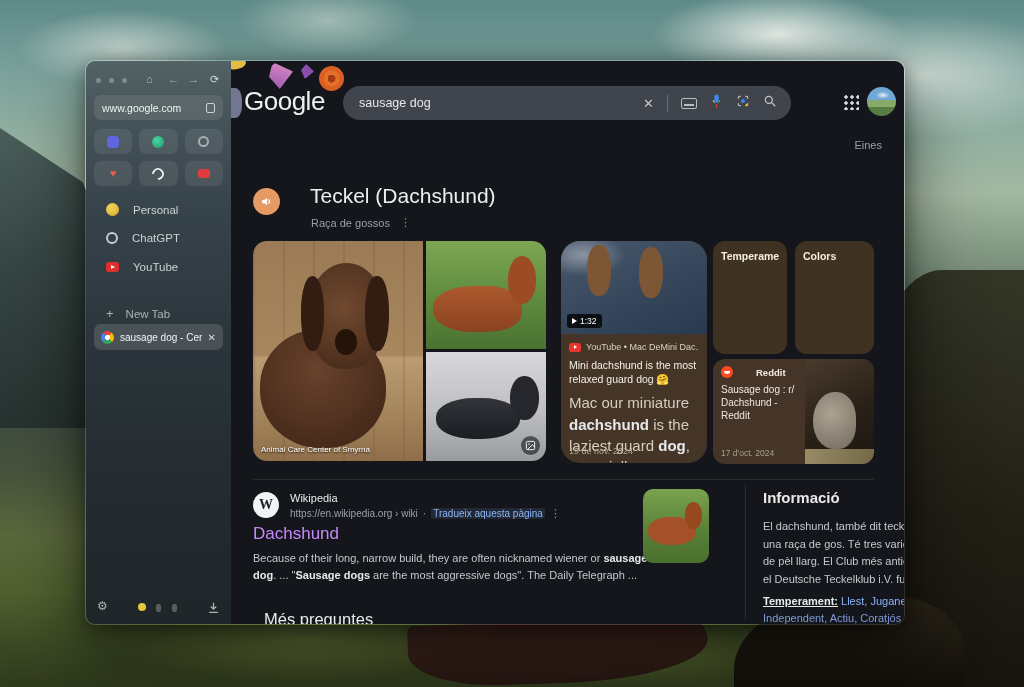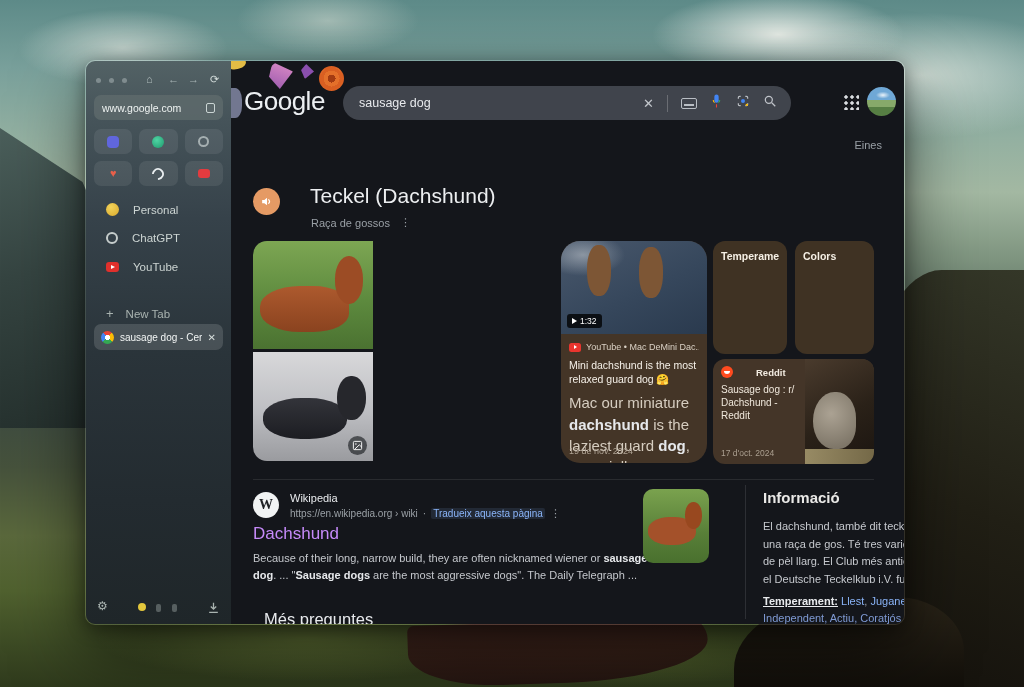--- a/index.html
+++ b/index.html
@@ -335,20 +335,30 @@
           <path d="M16 8.5a5 5 0 0 1 0 7" stroke="#fff" stroke-width="2" fill="none" stroke-linecap="round"></path>
         </svg>
     </div>
     <div class="kp-title">Teckel (Dachshund)</div>
     <div class="kp-sub">
       <span>Raça de gossos</span>
       <span class="vdots">⋮</span>
     </div>
 
     <div class="collage">
+      <div class="col-left">
+        <div class="img-puppy">
+          <span class="p-body"></span>
+          <span class="p-head"></span>
+          <span class="p-ear" style="left:28%; top:16%;"></span>
+          <span class="p-ear" style="left:66%; top:16%;"></span>
+          <span class="p-nose"></span>
+        </div>
+        <span class="collage-caption">Animal Care Center of Smyrna</span>
+      </div>
       <div class="col-right">
         <div class="img-red-dog"></div>
         <div class="img-black-dog">
           <span class="img-btn">
             <svg width="11" height="11" viewBox="0 0 24 24" fill="none" stroke="#fff" stroke-width="2">
                 <rect x="3" y="3" width="18" height="18" rx="2.5"></rect>
                 <circle cx="8.5" cy="8.5" r="1.6" fill="#fff" stroke="none"></circle>
                 <path d="M21 15.5l-5-5L5 21"></path>
               </svg>
           </span>

